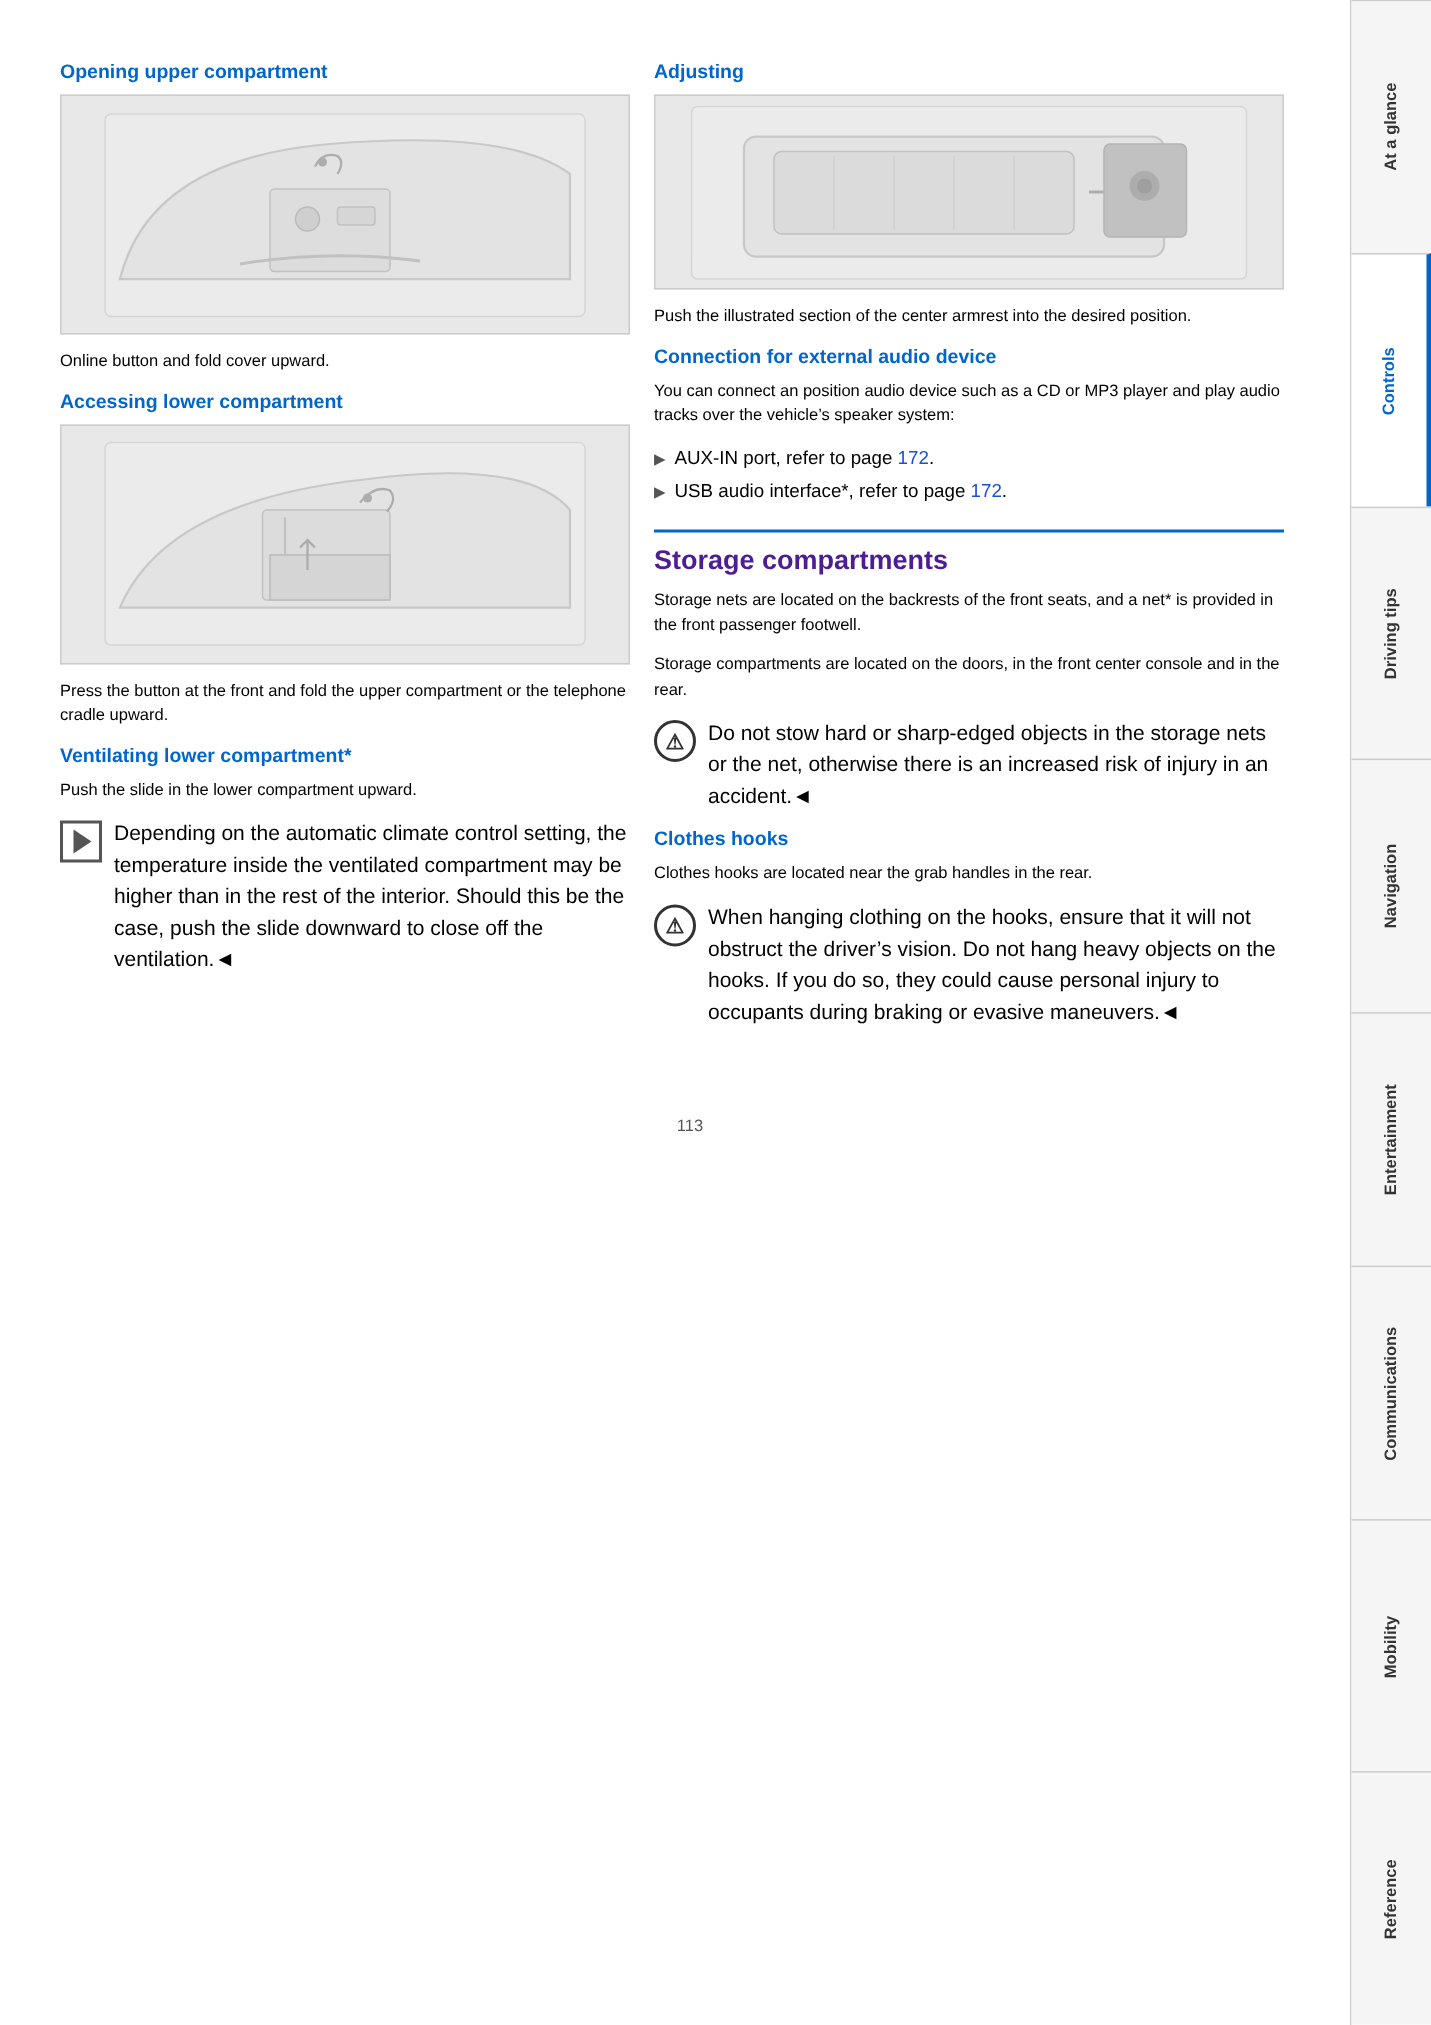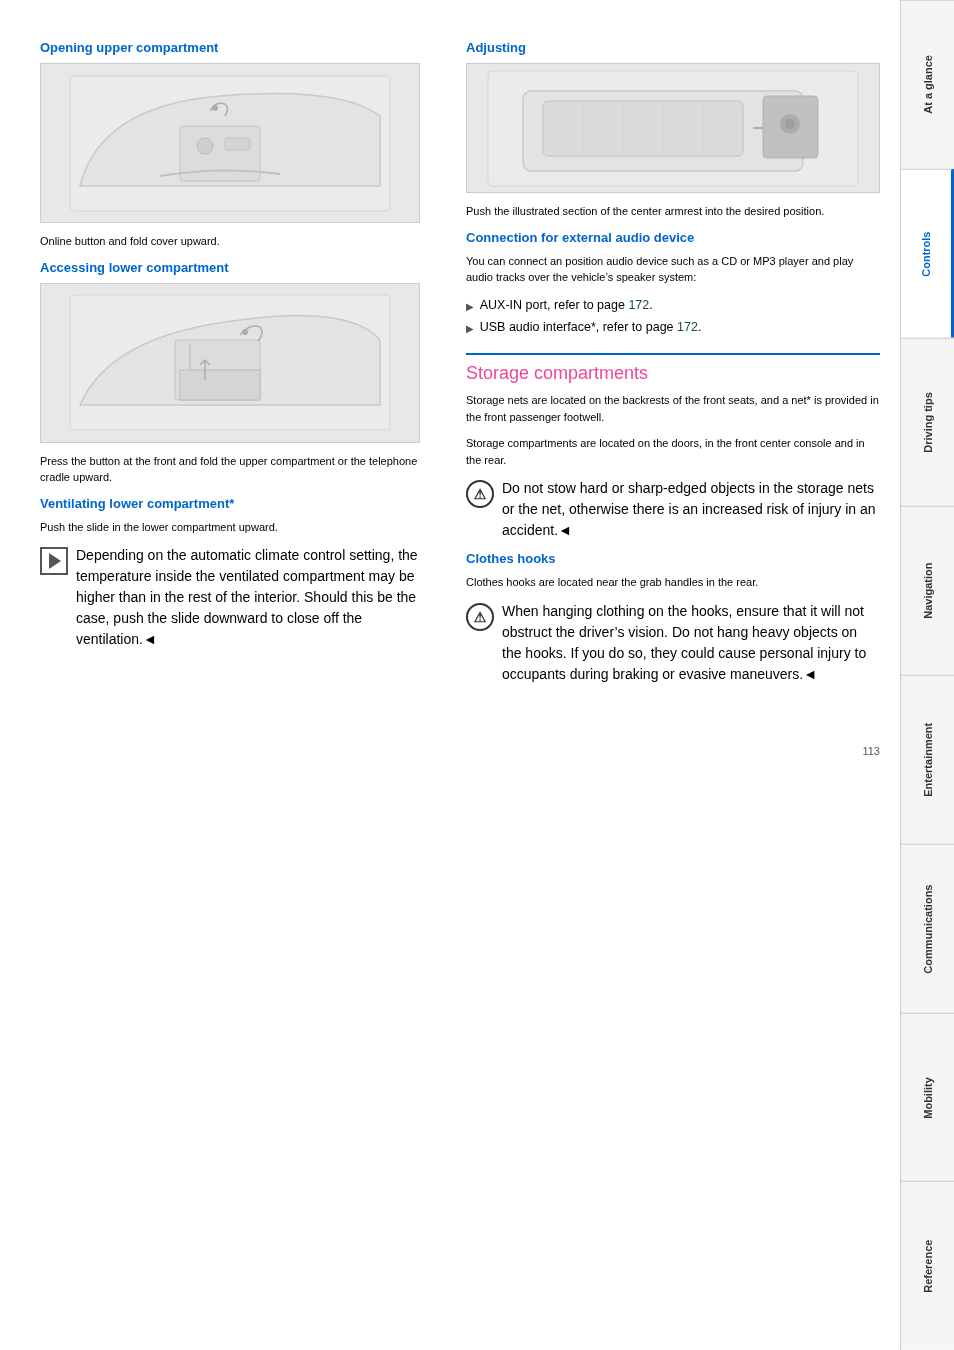--- a/index.html
+++ b/index.html
@@ -50,43 +50,43 @@
     }
 
     .sidebar-tab.active {
       background: #fff;
       color: #0066cc;
       border-left: 3px solid #0066cc;
     }
 
     .two-col {
       display: flex;
-      gap: 46px;
+      gap: 16px;
     }
 
     .col-left {
       flex: 1;
       max-width: 380px;
     }
 
     .col-right {
       flex: 1;
       max-width: 420px;
     }
 
     .section-heading {
       font-weight: bold;
       color: #0066cc;
       font-size: 13px;
       margin-bottom: 8px;
     }
 
     .section-heading-large {
-      font-weight: normal;
-      color: #ec4899;
+      font-weight: bold;
+      color: #4c1d95;
       font-size: 18px;
       margin-bottom: 8px;
       border-top: 2px solid #0066cc;
       padding-top: 8px;
       margin-top: 16px;
     }
 
     .body-text {
       font-size: 11px;
       line-height: 1.5;
@@ -181,25 +181,25 @@
       margin-bottom: 4px;
     }
 
     .bullet-arrow {
       color: #555;
       font-size: 10px;
       margin-top: 3px;
     }
 
     .bullet-link {
-      color: #14532d;
+      color: #1d4ed8;
     }
 
     .page-footer {
-      text-align: right;
+      text-align: center;
       font-size: 11px;
       color: #555;
       margin-top: 40px;
       padding-top: 10px;
     }
 
     
     .img-upper-compartment {
       width: 100%;
       height: 160px;

